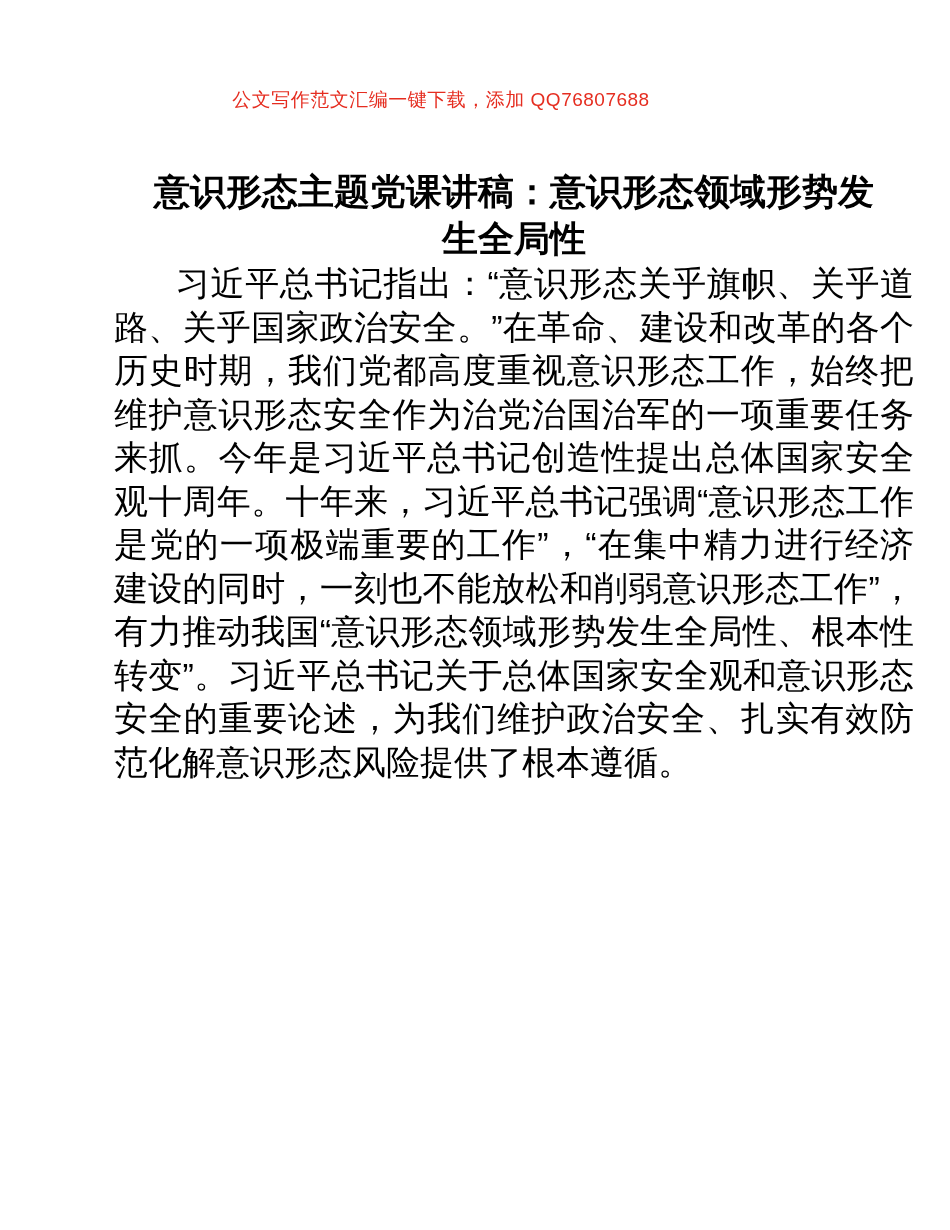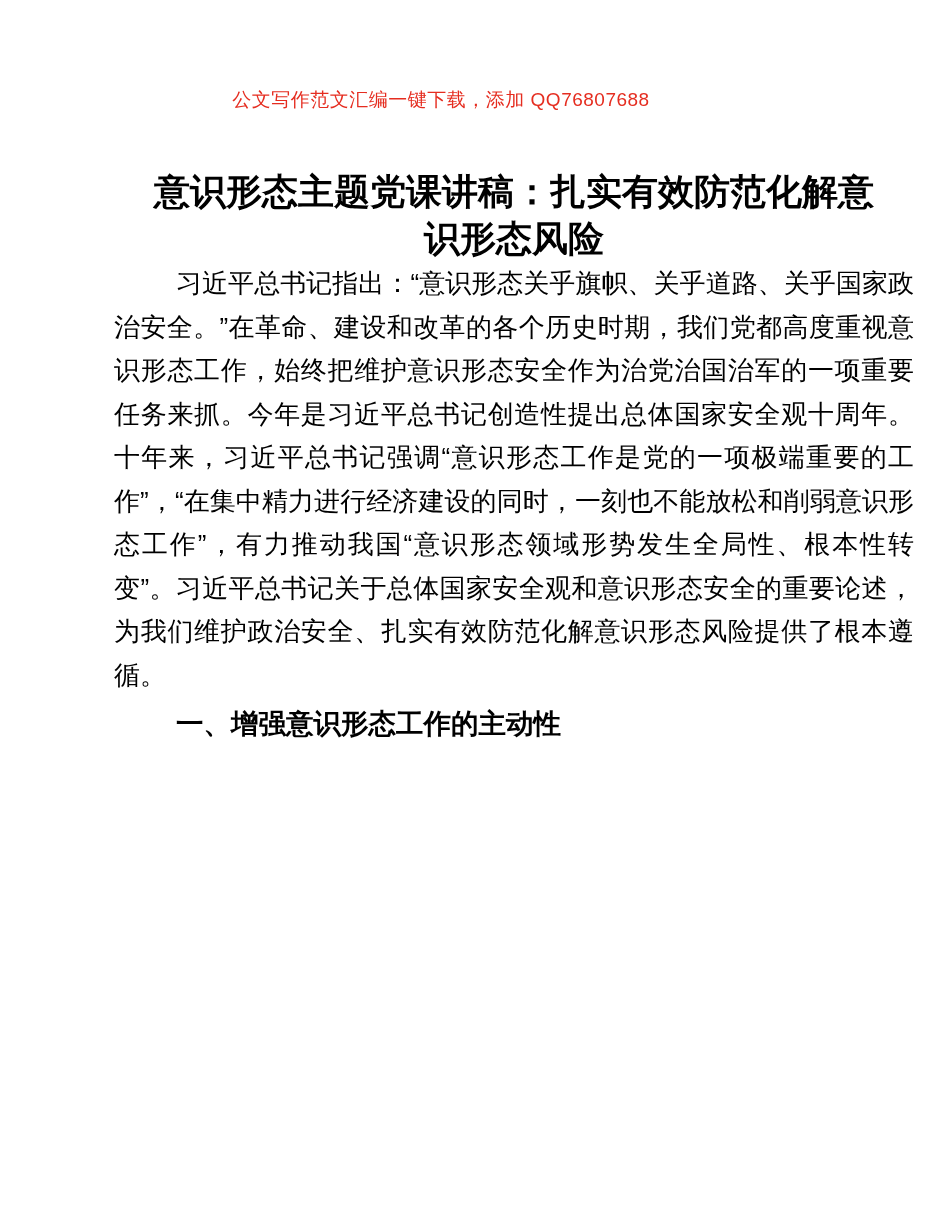--- a/index.html
+++ b/index.html
@@ -38,21 +38,21 @@
     width: 740px;
     margin: 56px auto 0 auto;
     text-align: center;
     font-size: 36px;
     line-height: 47px;
     font-weight: 700;
     color: #000000;
   }
   .para {
     margin: 0;
-    font-size: 26px;
+    font-size: 34px;
     line-height: 43.5px;
     text-align: justify;
     text-justify: inter-ideograph;
     text-indent: 62px;
     font-weight: 400;
     word-break: break-all;
   }
   .section-heading {
     margin: 5px 0 0 0;
     font-size: 27.5px;
@@ -64,22 +64,21 @@
 </style>
 </head>
 <body>
 
 <div class="page">
 
   <div class="ad-banner" style="color: rgb(229, 45, 32);">公文写作范文汇编一键下载，添加 QQ76807688</div>
 
   <div class="content">
 
-    <h1 class="doc-title">意识形态主题党课讲稿：扎实有效防范化解意识形态风险</h1>
+    <h1 class="doc-title">意识形态主题党课讲稿：意识形态领域形势发生全局性</h1>
 
     <p class="para">习近平总书记指出：“意识形态关乎旗帜、关乎道路、关乎国家政治安全。”在革命、建设和改革的各个历史时期，我们党都高度重视意识形态工作，始终把维护意识形态安全作为治党治国治军的一项重要任务来抓。今年是习近平总书记创造性提出总体国家安全观十周年。十年来，习近平总书记强调“意识形态工作是党的一项极端重要的工作”，“在集中精力进行经济建设的同时，一刻也不能放松和削弱意识形态工作”，有力推动我国“意识形态领域形势发生全局性、根本性转变”。习近平总书记关于总体国家安全观和意识形态安全的重要论述，为我们维护政治安全、扎实有效防范化解意识形态风险提供了根本遵循。</p>
 
-    <h2 class="section-heading">一、增强意识形态工作的主动性</h2>
 
 
   </div>
 
 </div>
 
 </body></html>

